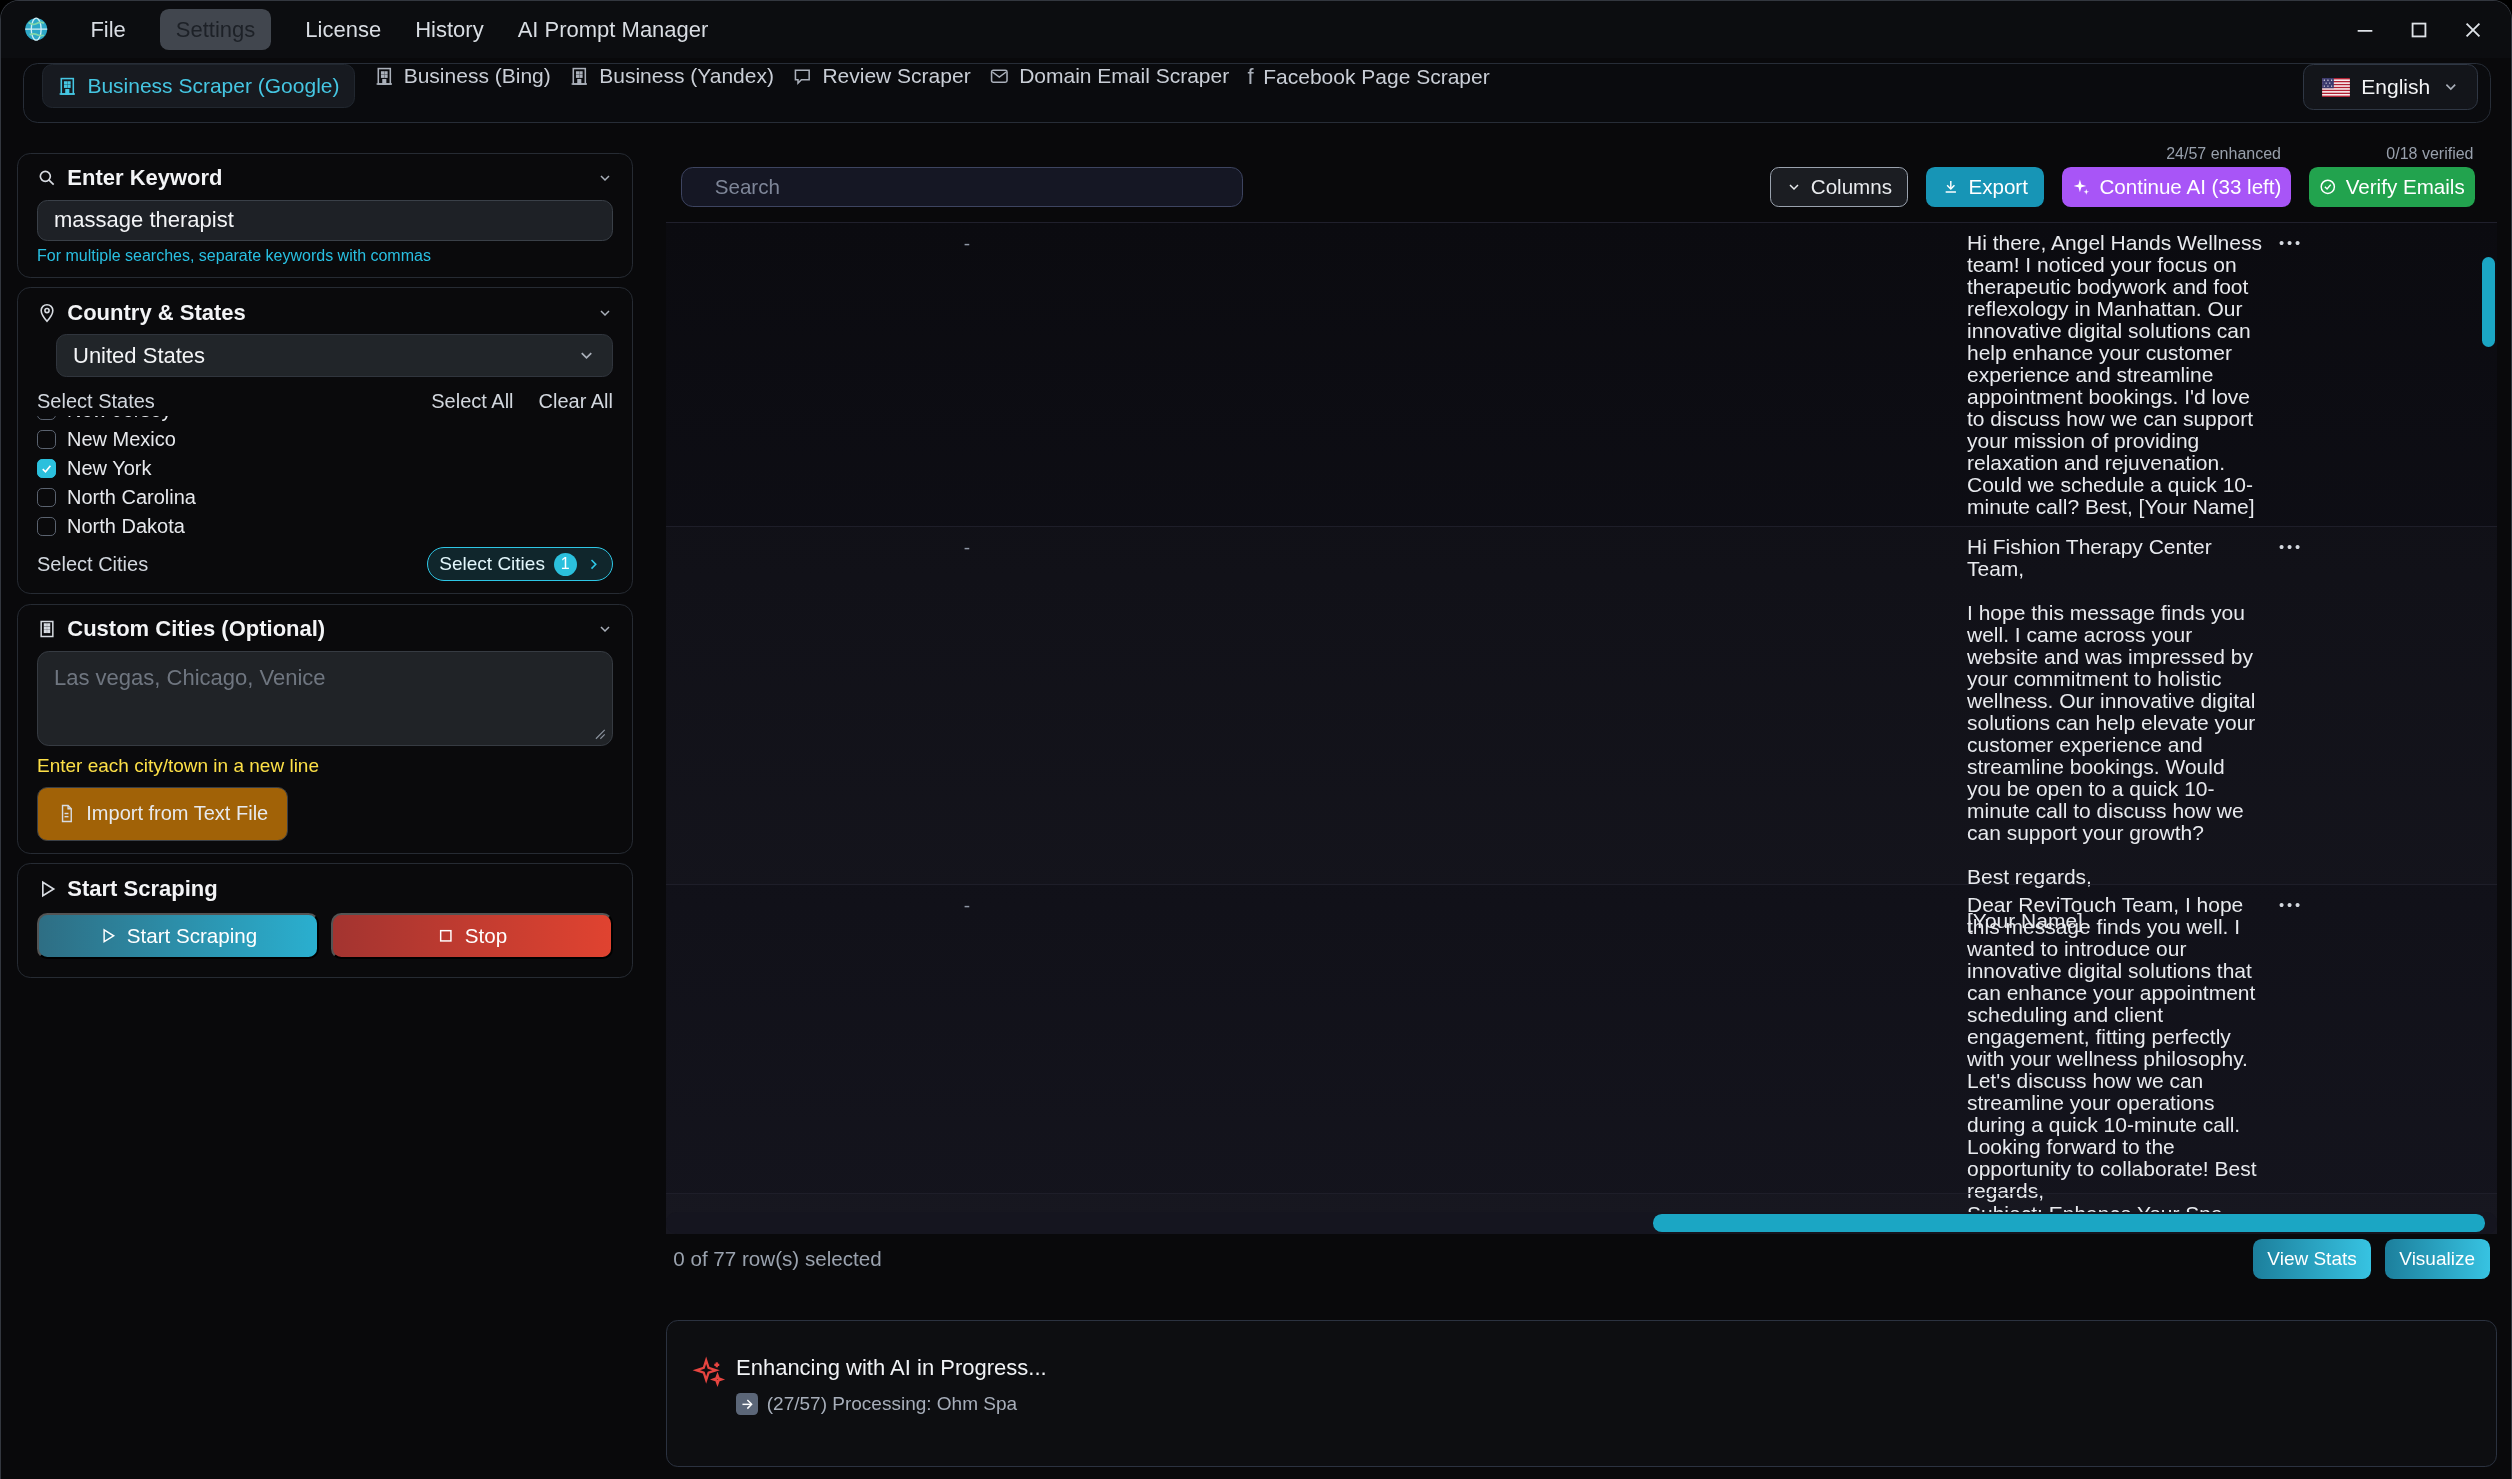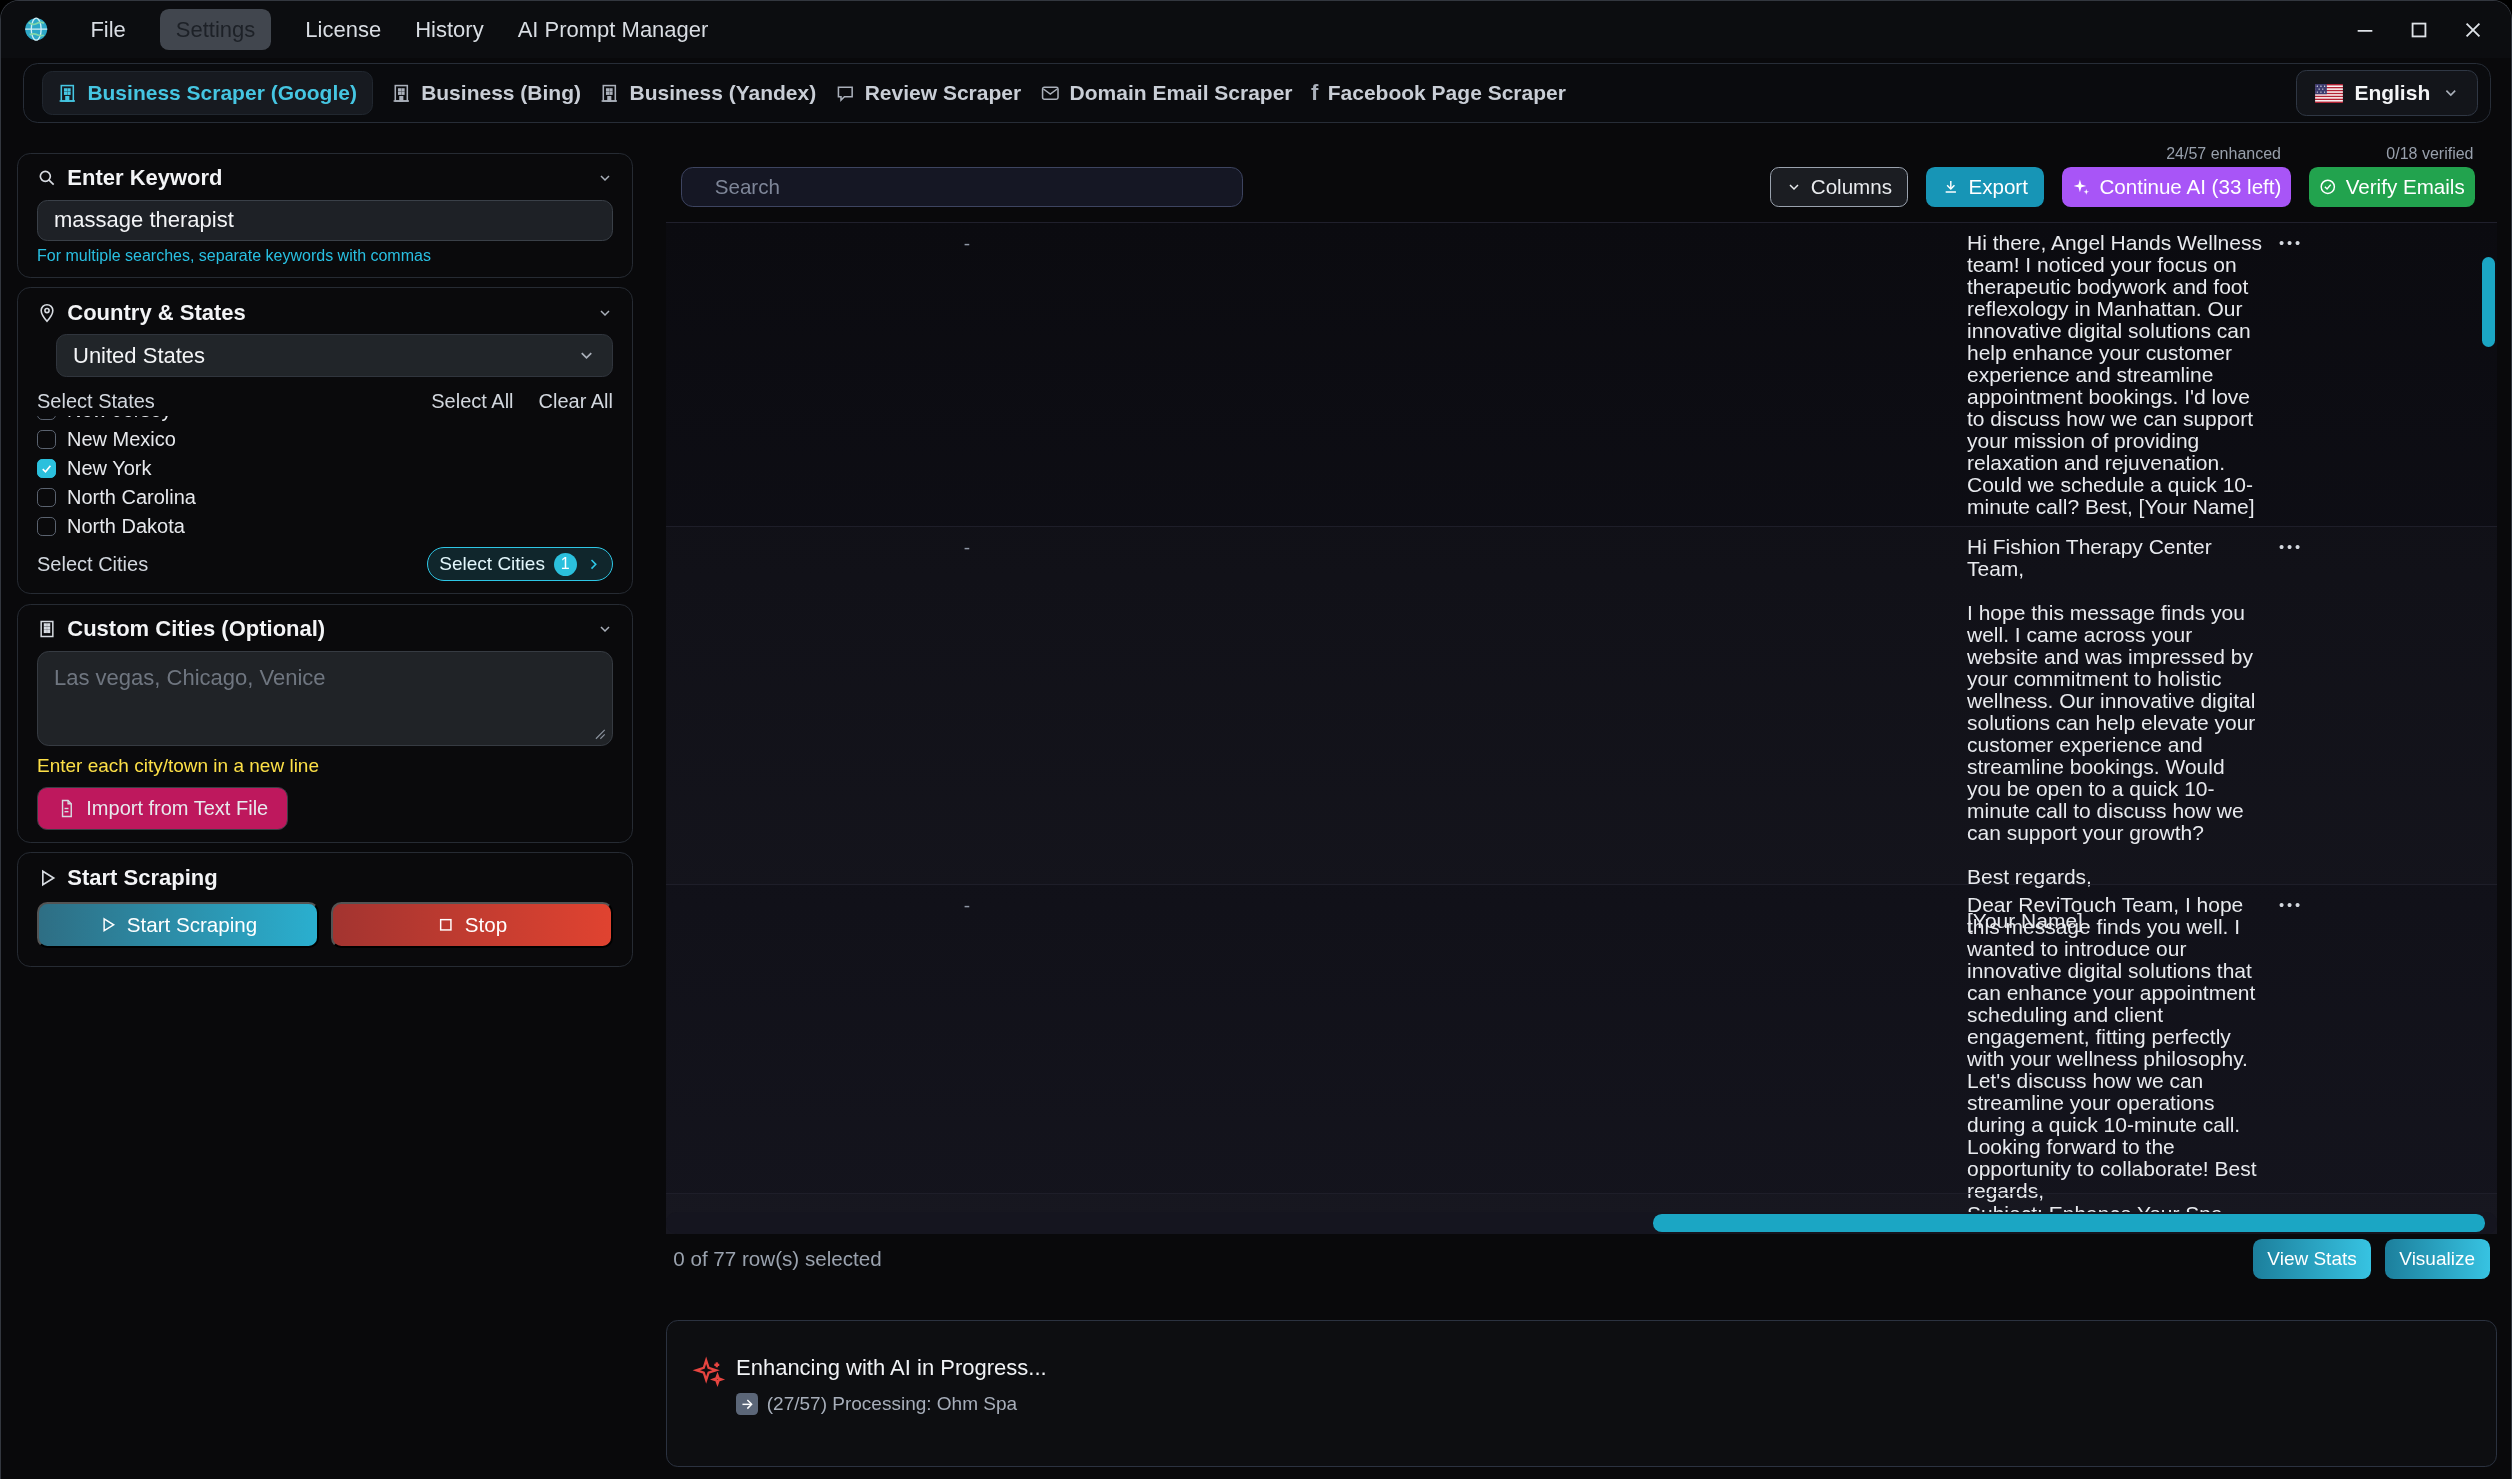--- a/index.html
+++ b/index.html
@@ -15,21 +15,21 @@
     padding:0 22px; background:#0c0d10; }
   .logo { width:26.4px; height:26.4px; margin-right:41px; }
   .menu { display:flex; align-items:center; gap:34px; font-size:22px; color:#d9dde3; }
   .menu-item { cursor:default; }
   .menu-pill { background:#41464e; color:#1d2127; padding:7.3px 16px; border-radius:8.8px; }
   .win-controls { margin-left:auto; display:flex; align-items:center; gap:22px; }
   .win-btn { width:32px; height:32px; display:flex; align-items:center; justify-content:center; }
 
   
   .tabbar { position:absolute; left:22px; top:62px; width:2468px; height:60px; background:#0a0b0e;
-    border:1.5px solid #272d37; border-radius:14.7px; display:flex; align-items:center; padding-left:17.6px;font-weight:bold; }
+    border:1.5px solid #272d37; border-radius:14.7px; display:flex; align-items:flex-start; padding-left:17.6px; }
   .tab { display:flex; align-items:center; gap:9.5px; color:#c9ced6; font-size:21px; margin-right:18.4px; white-space:nowrap; }
   .tab .ticon { color:#aab0ba; }
   .tab.active { background:#171a20; border:0.7px solid #21272f; border-radius:10.3px; padding:8.8px 14.7px; color:#45c6e2; }
   .tab.active .ticon { color:#45c6e2; }
   .lang { margin-left:auto; margin-right:11.8px; height:46px; display:flex; align-items:center; gap:11.8px;
     border:1.5px solid #2f3744; border-radius:10.3px; background:#13151a; padding:0 17.6px; font-size:21px; color:#f3f4f6; }
 
   
   .sidebar { position:absolute; left:16px; top:152px; width:616px; display:flex; flex-direction:column; gap:9.5px; }
   .card { border:1.5px solid #262b33; border-radius:13.2px; padding:11.8px 19px 11.8px 19px; background:#0a0a0c; }
@@ -58,22 +58,22 @@
     border:1.5px solid #2ec7e6; border-radius:17px; background:#10262c; color:#e3f7fc; font-size:19px; }
   .badge { width:23px; height:23px; border-radius:50%; background:#2bc0dd; color:#fff; font-size:16px;
     display:flex; align-items:center; justify-content:center; }
 
   .cc-textarea { margin-top:9.5px; width:100%; height:95px; background:#202327; border:0.7px solid #363b42; border-radius:11.8px;
     padding:13.2px 16px; font-size:22px; color:#e5e7eb; font-family:inherit; resize:none; outline:none; position:relative; }
   .cc-textarea::placeholder { color:#6f7680; }
   .ta-wrap { position:relative; }
   .ta-grip { position:absolute; right:7.3px; bottom:8.8px; color:#8b939e; pointer-events:none; }
   .hint-gray { margin-top:6.6px; font-size:19px; color:#fde047; }
-  .import-btn { margin-top:9.5px; height:43px; display:inline-flex; align-items:center; gap:10.3px; padding:0 19px;
-    background:#be185d; border:0.7px solid #3a3f46; border-radius:10.3px; font-size:20px; color:#e7e9ed; }
+  .import-btn { margin-top:9.5px; height:54px; display:inline-flex; align-items:center; gap:10.3px; padding:0 19px;
+    background:#a16207; border:0.7px solid #3a3f46; border-radius:10.3px; font-size:20px; color:#e7e9ed; }
 
   .scrape-btns { margin-top:11.8px; display:flex; gap:11.8px; padding-bottom:5.9px; }
   .btn-start { flex:1; height:46px; border-radius:10.3px; display:flex; align-items:center; justify-content:center; gap:10.3px;
     background:linear-gradient(90deg,#2e6e84,#2aafcf); color:#fff; font-size:20.6px; }
   .btn-stop { flex:1; height:46px; border-radius:10.3px; display:flex; align-items:center; justify-content:center; gap:10.3px;
     background:linear-gradient(90deg,#a33430,#e04330); color:#fff; font-size:20.6px; }
 
   
   .main { position:absolute; left:665px; top:140px; width:1831px; height:1340px; }
   .mini-label { position:absolute; top:4.4px; font-size:16px; color:#98a0ac; }

